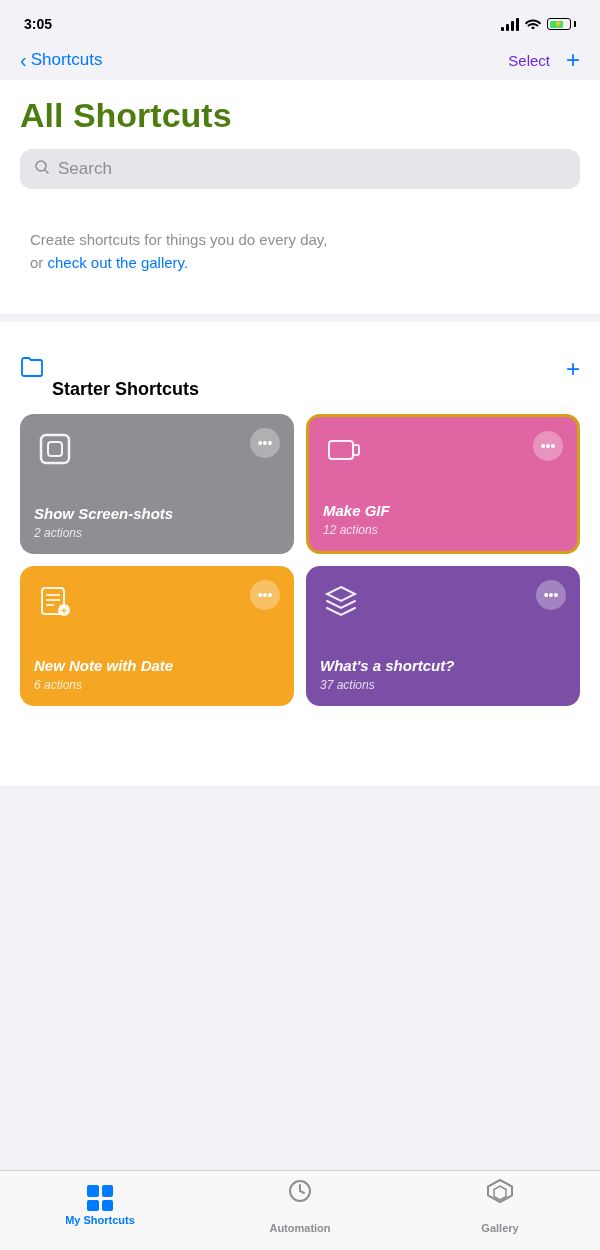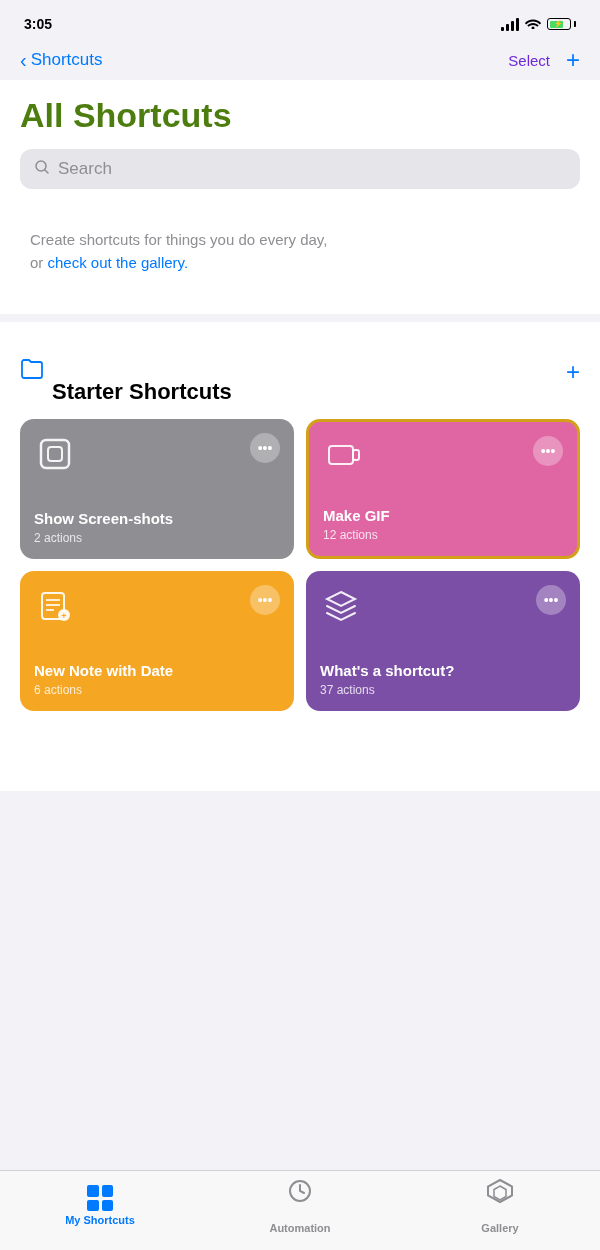--- a/index.html
+++ b/index.html
@@ -189,21 +189,21 @@
     .starter-header-left {
       display: flex;
       align-items: center;
       gap: 8px;
     }
     .folder-icon {
       color: #007aff;
       font-size: 20px;
     }
     .starter-title {
-      font-size: 22px;
+      font-size: 18px;
       font-weight: 700;
       color: #000;
       margin-top: 41px;
     }
     .starter-plus {
       color: #007aff;
       font-size: 24px;
       font-weight: 300;
       cursor: pointer;
     }
@@ -254,20 +254,21 @@
       cursor: pointer;
     }
     .card-menu-dots {
       color: #fff;
       font-size: 14px;
       letter-spacing: 0;
       line-height: 1;
     }
     .card-bottom {
       margin-top: 28px;
+      font-style: italic;
     }
     .card-title {
       font-size: 15px;
       font-weight: 600;
       color: #fff;
       line-height: 1.2;
       margin-bottom: 3px;
     }
     .card-actions {
       font-size: 12px;

